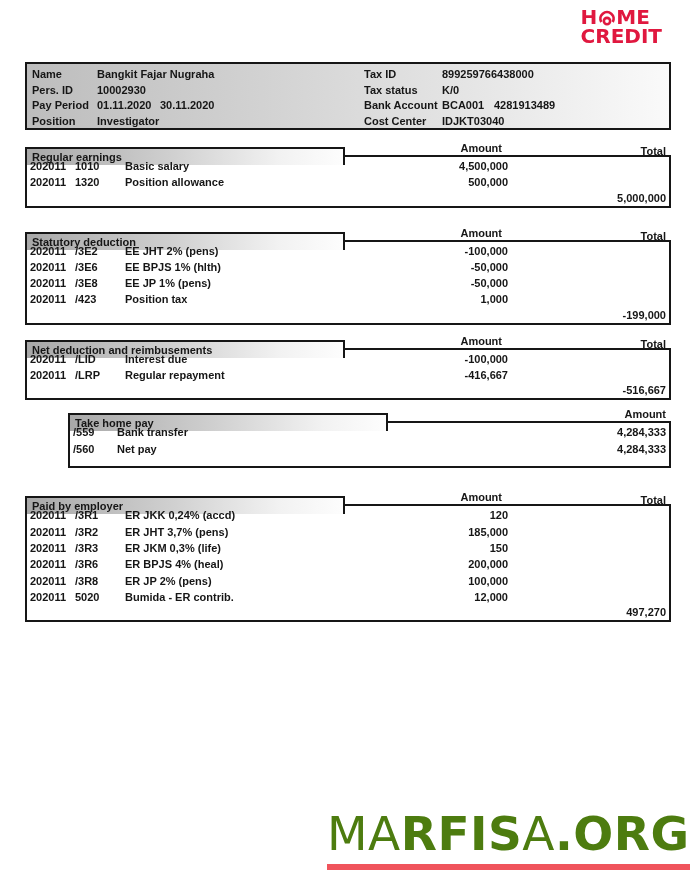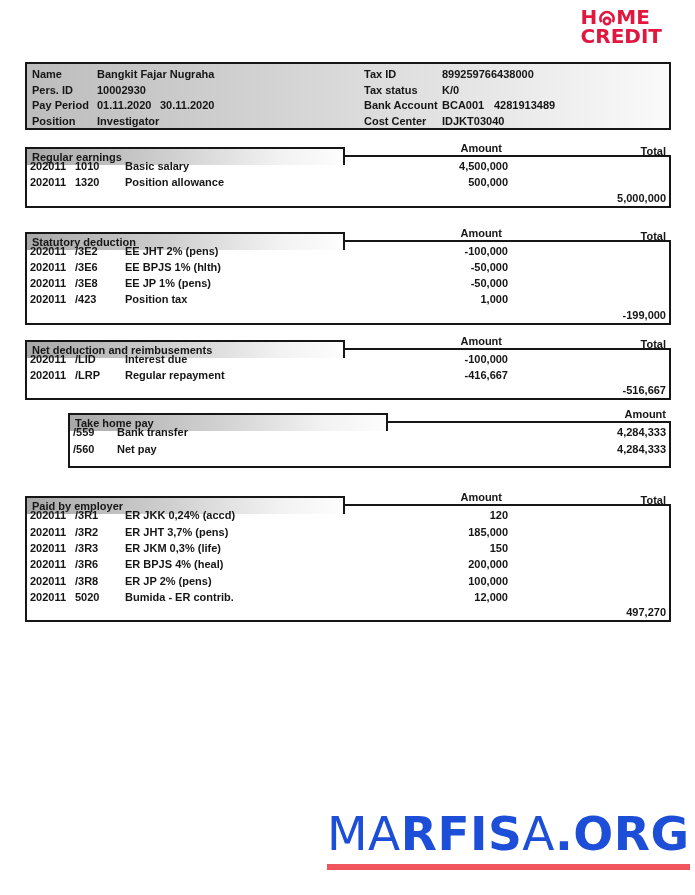--- a/index.html
+++ b/index.html
@@ -63,21 +63,21 @@
   .c-amount { position:absolute; right:161px; }
   .variant-take-home .c-code   { left:3px; }
   .variant-take-home .c-desc   { left:47px; }
   .variant-take-home .c-amount { right:3px; }
   .total-row { position:relative; height:14px; line-height:12px;padding-left:32px; }
   .total-val { position:absolute; right:3px; }
   
   .watermark {
     position:absolute; left:327px; top:806px; display:inline-block;
     font-family:"DejaVu Sans", sans-serif; font-size:47px; line-height:56px;
-    color:#1d4ed8; letter-spacing:0.5px; white-space:nowrap;
+    color:#4d7c0f; letter-spacing:0.5px; white-space:nowrap;
   }
   .wm-light { font-weight:normal; }
   .wm-bold  { font-weight:bold; }
   .wm-underline { margin-top:2px; height:6px; width:100%; background:#f0545c; }
 </style>
 </head>
 <body>
 
 <div class="page">
 

